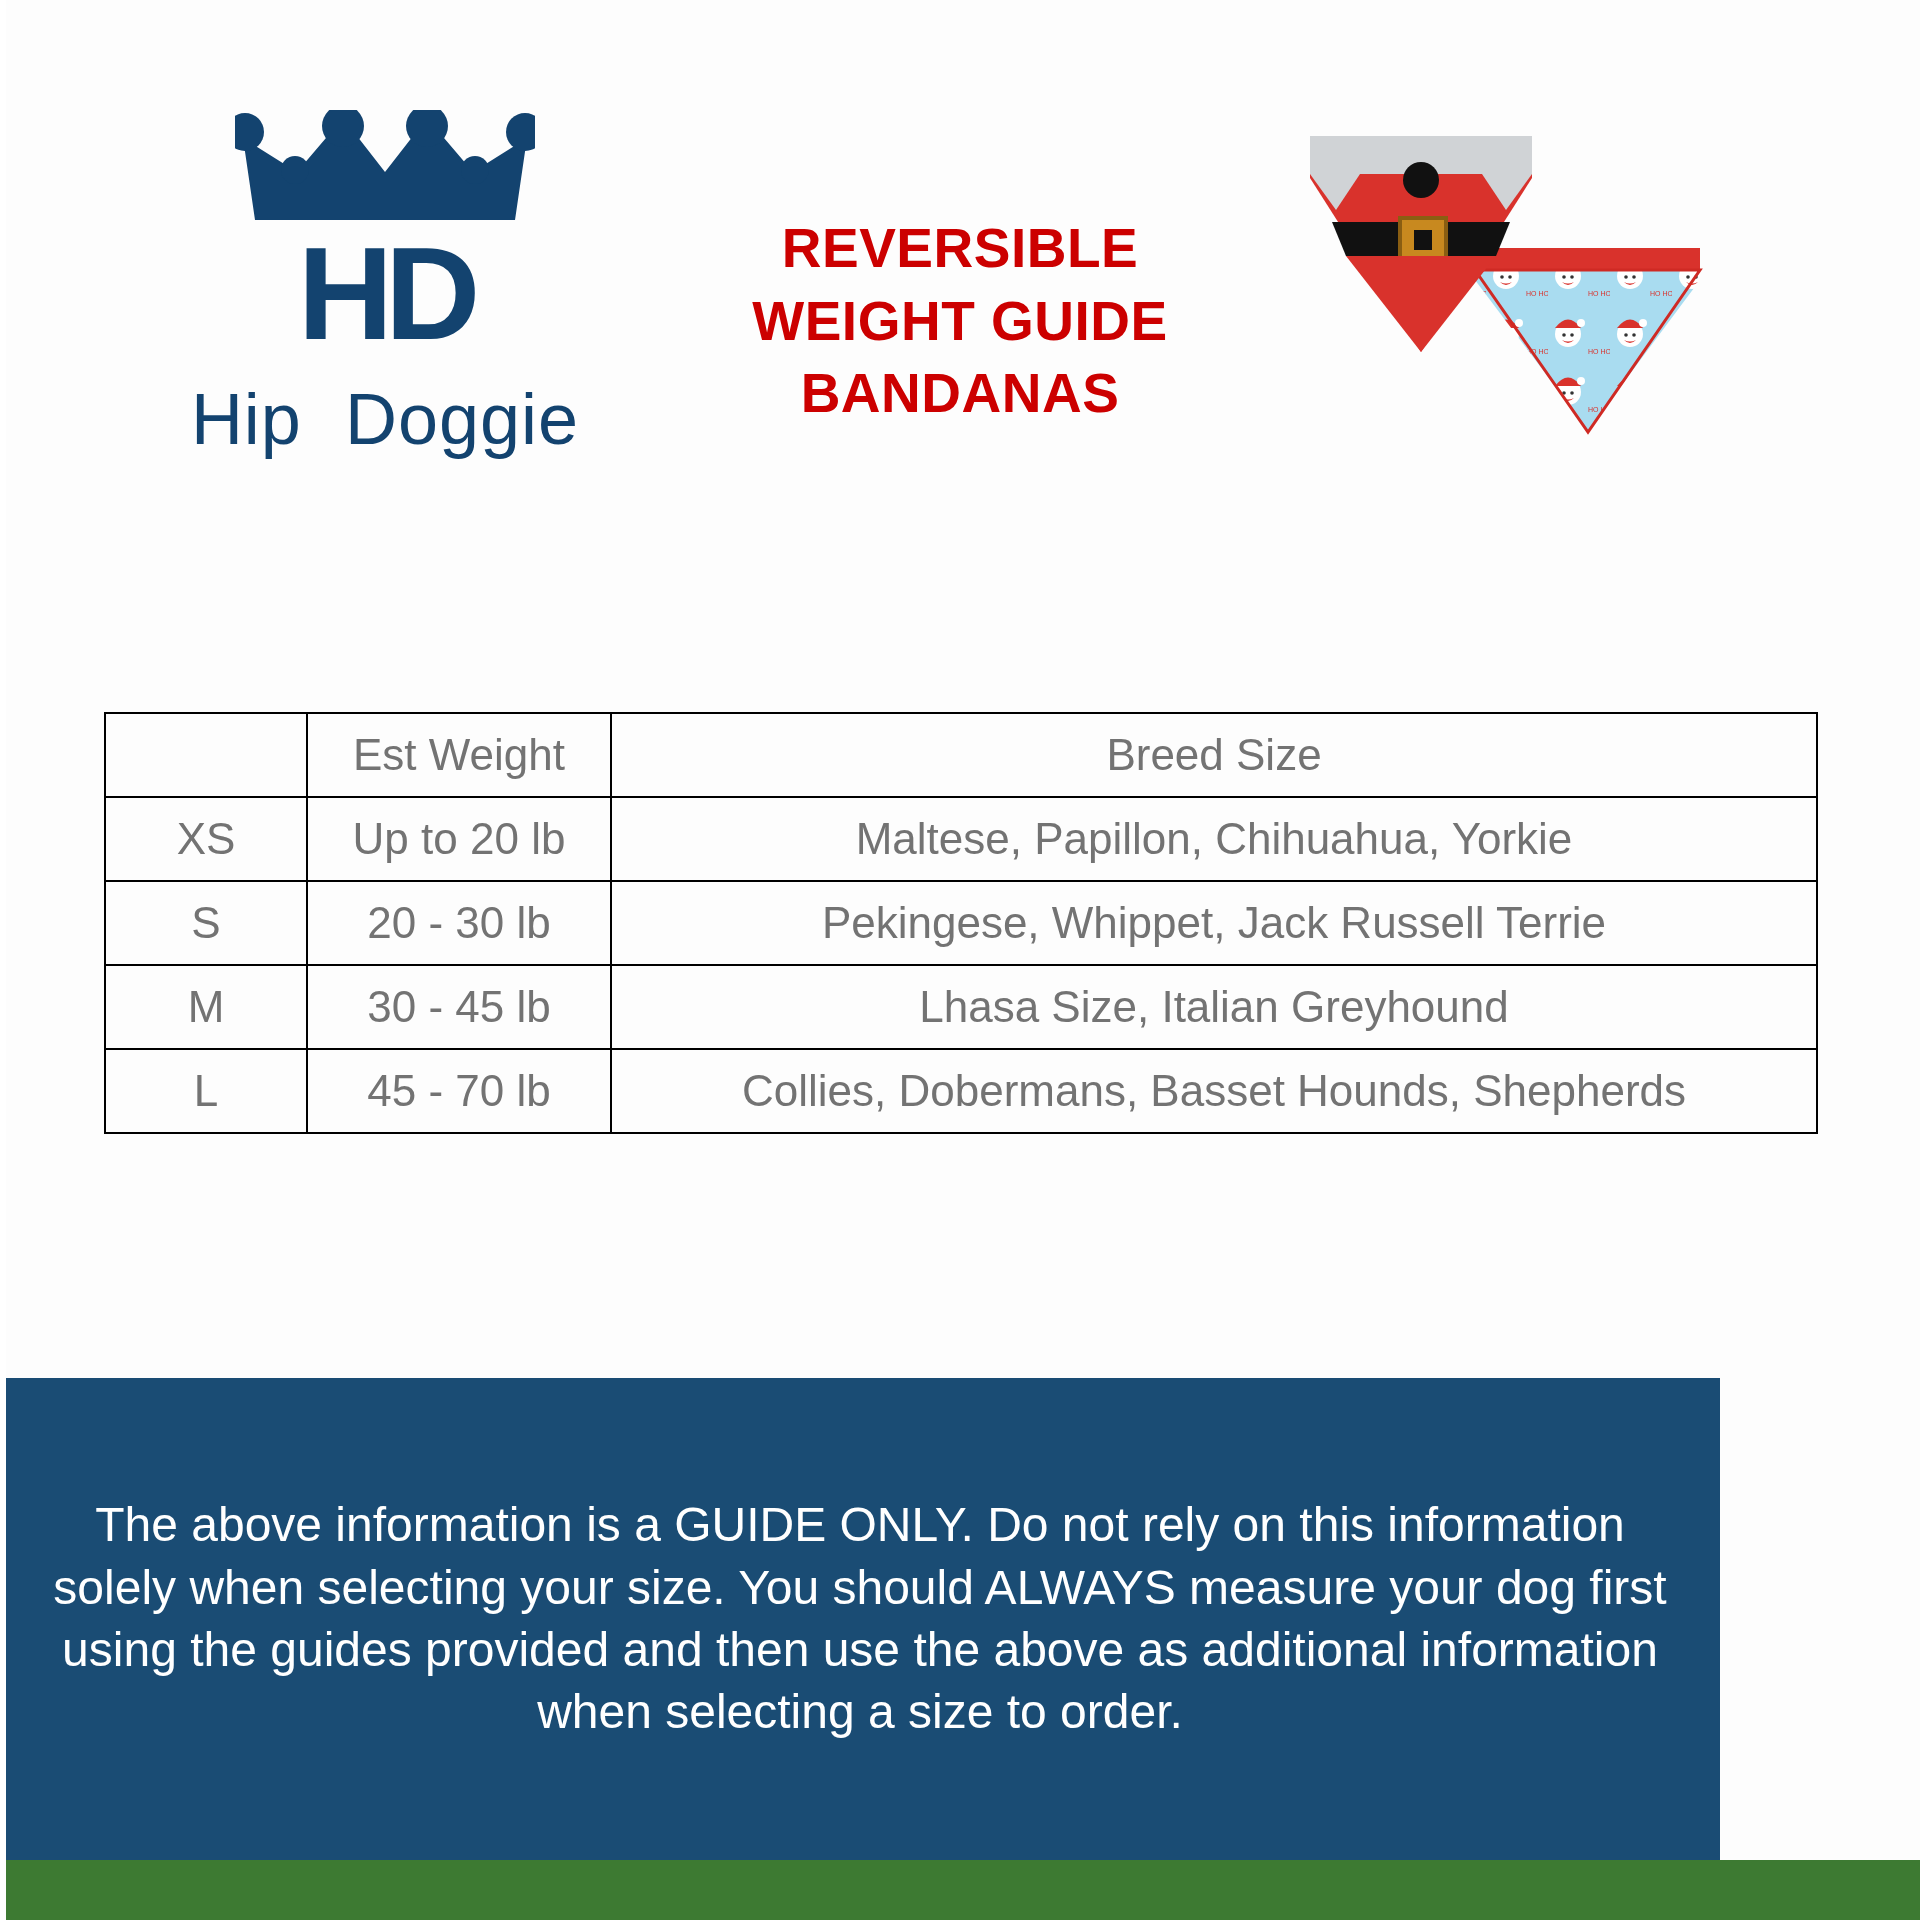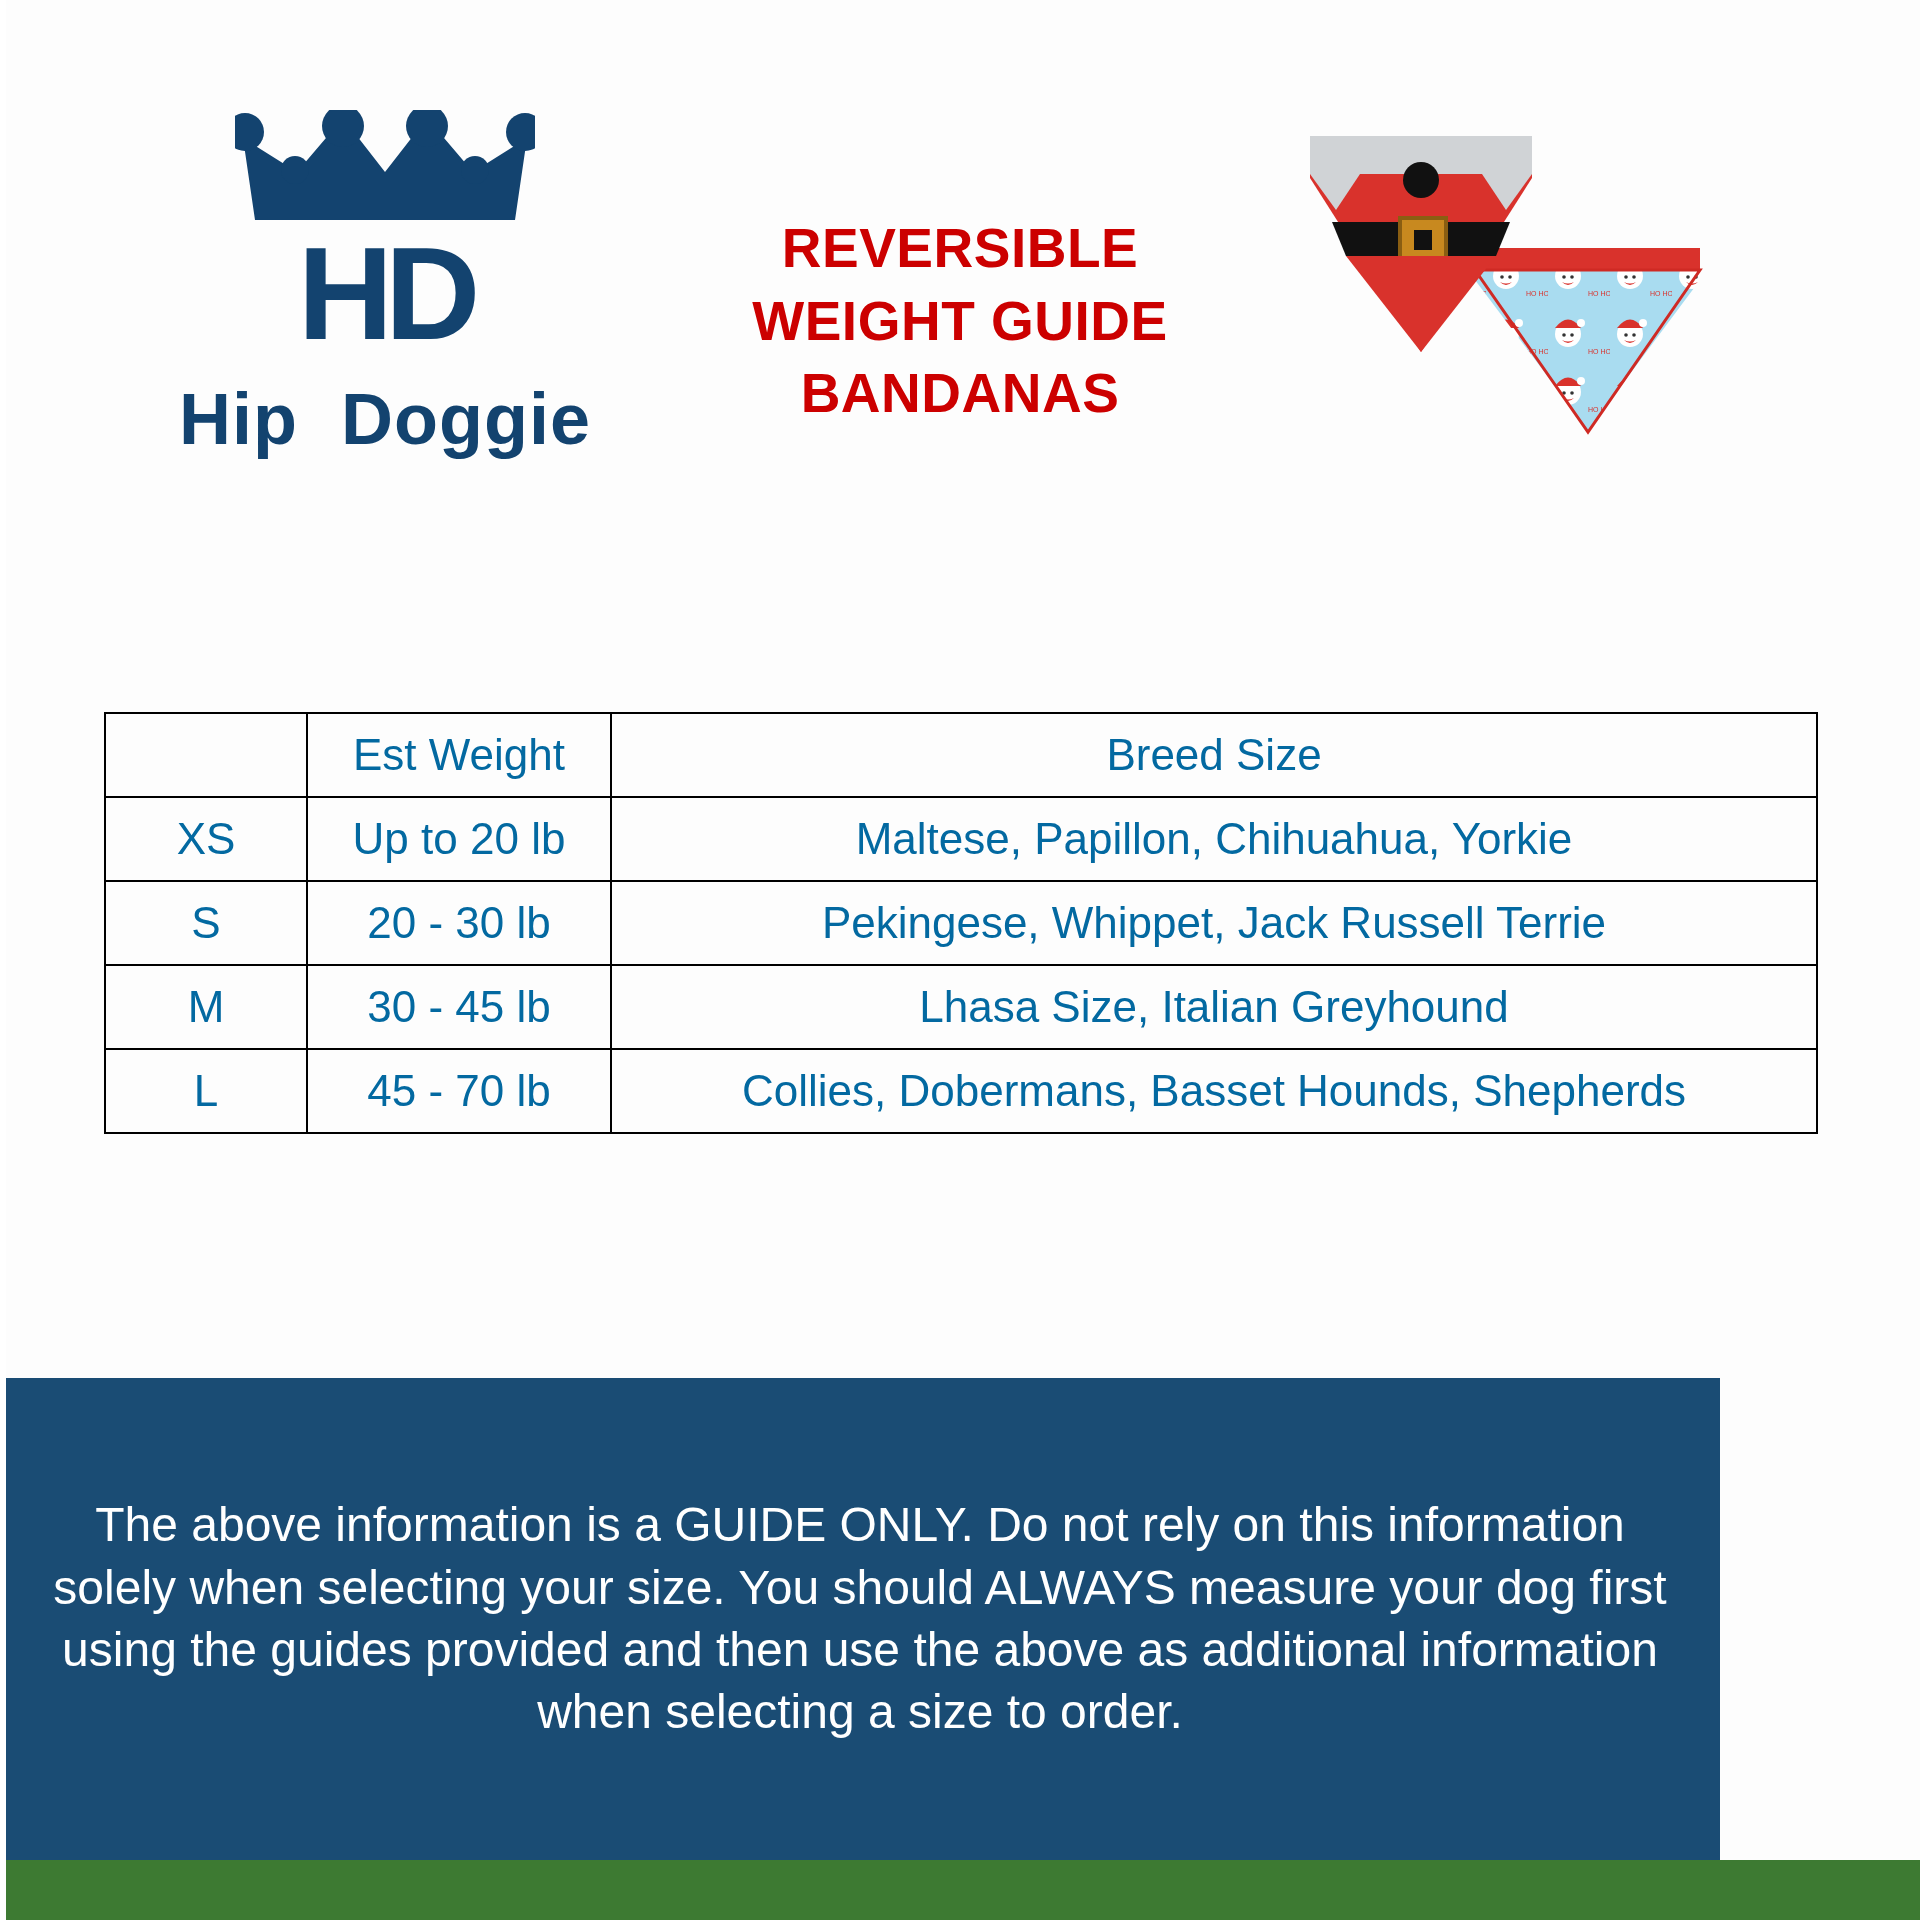--- a/index.html
+++ b/index.html
@@ -43,21 +43,21 @@
     font-size: 132px;
     font-weight: 700;
     color: #13436f;
     letter-spacing: -8px;
     line-height: 1;
     margin-top: -6px;
     font-family: "Liberation Sans", sans-serif;
   }
   .brand-name {
     font-size: 72px;
-    font-weight: 700;
+    font-weight: 400;
     color: #13436f;
     letter-spacing: 1px;
     margin-top: 18px;
     font-family: "Liberation Sans", sans-serif;
   }
   .title-block {
     position: absolute;
     left: 660px;
     top: 212px;
     width: 600px;
@@ -83,21 +83,21 @@
     width: 1714px;
   }
   table.size-table {
     border-collapse: collapse;
     width: 100%;
     table-layout: fixed;
   }
   table.size-table td, table.size-table th {
     border: 2px solid #000;
     font-weight: 400;
-    color: #0369a1;
+    color: #737373;
     font-size: 44px;
     height: 78px;
     text-align: center;
     padding: 2px 6px;
     font-family: "Liberation Sans", sans-serif;
   }
   table.size-table .col-size { width: 188px; margin-top: 39px; }
   table.size-table .col-weight { width: 290px; }
   .blank-cell {
     border: 2px solid #000;

